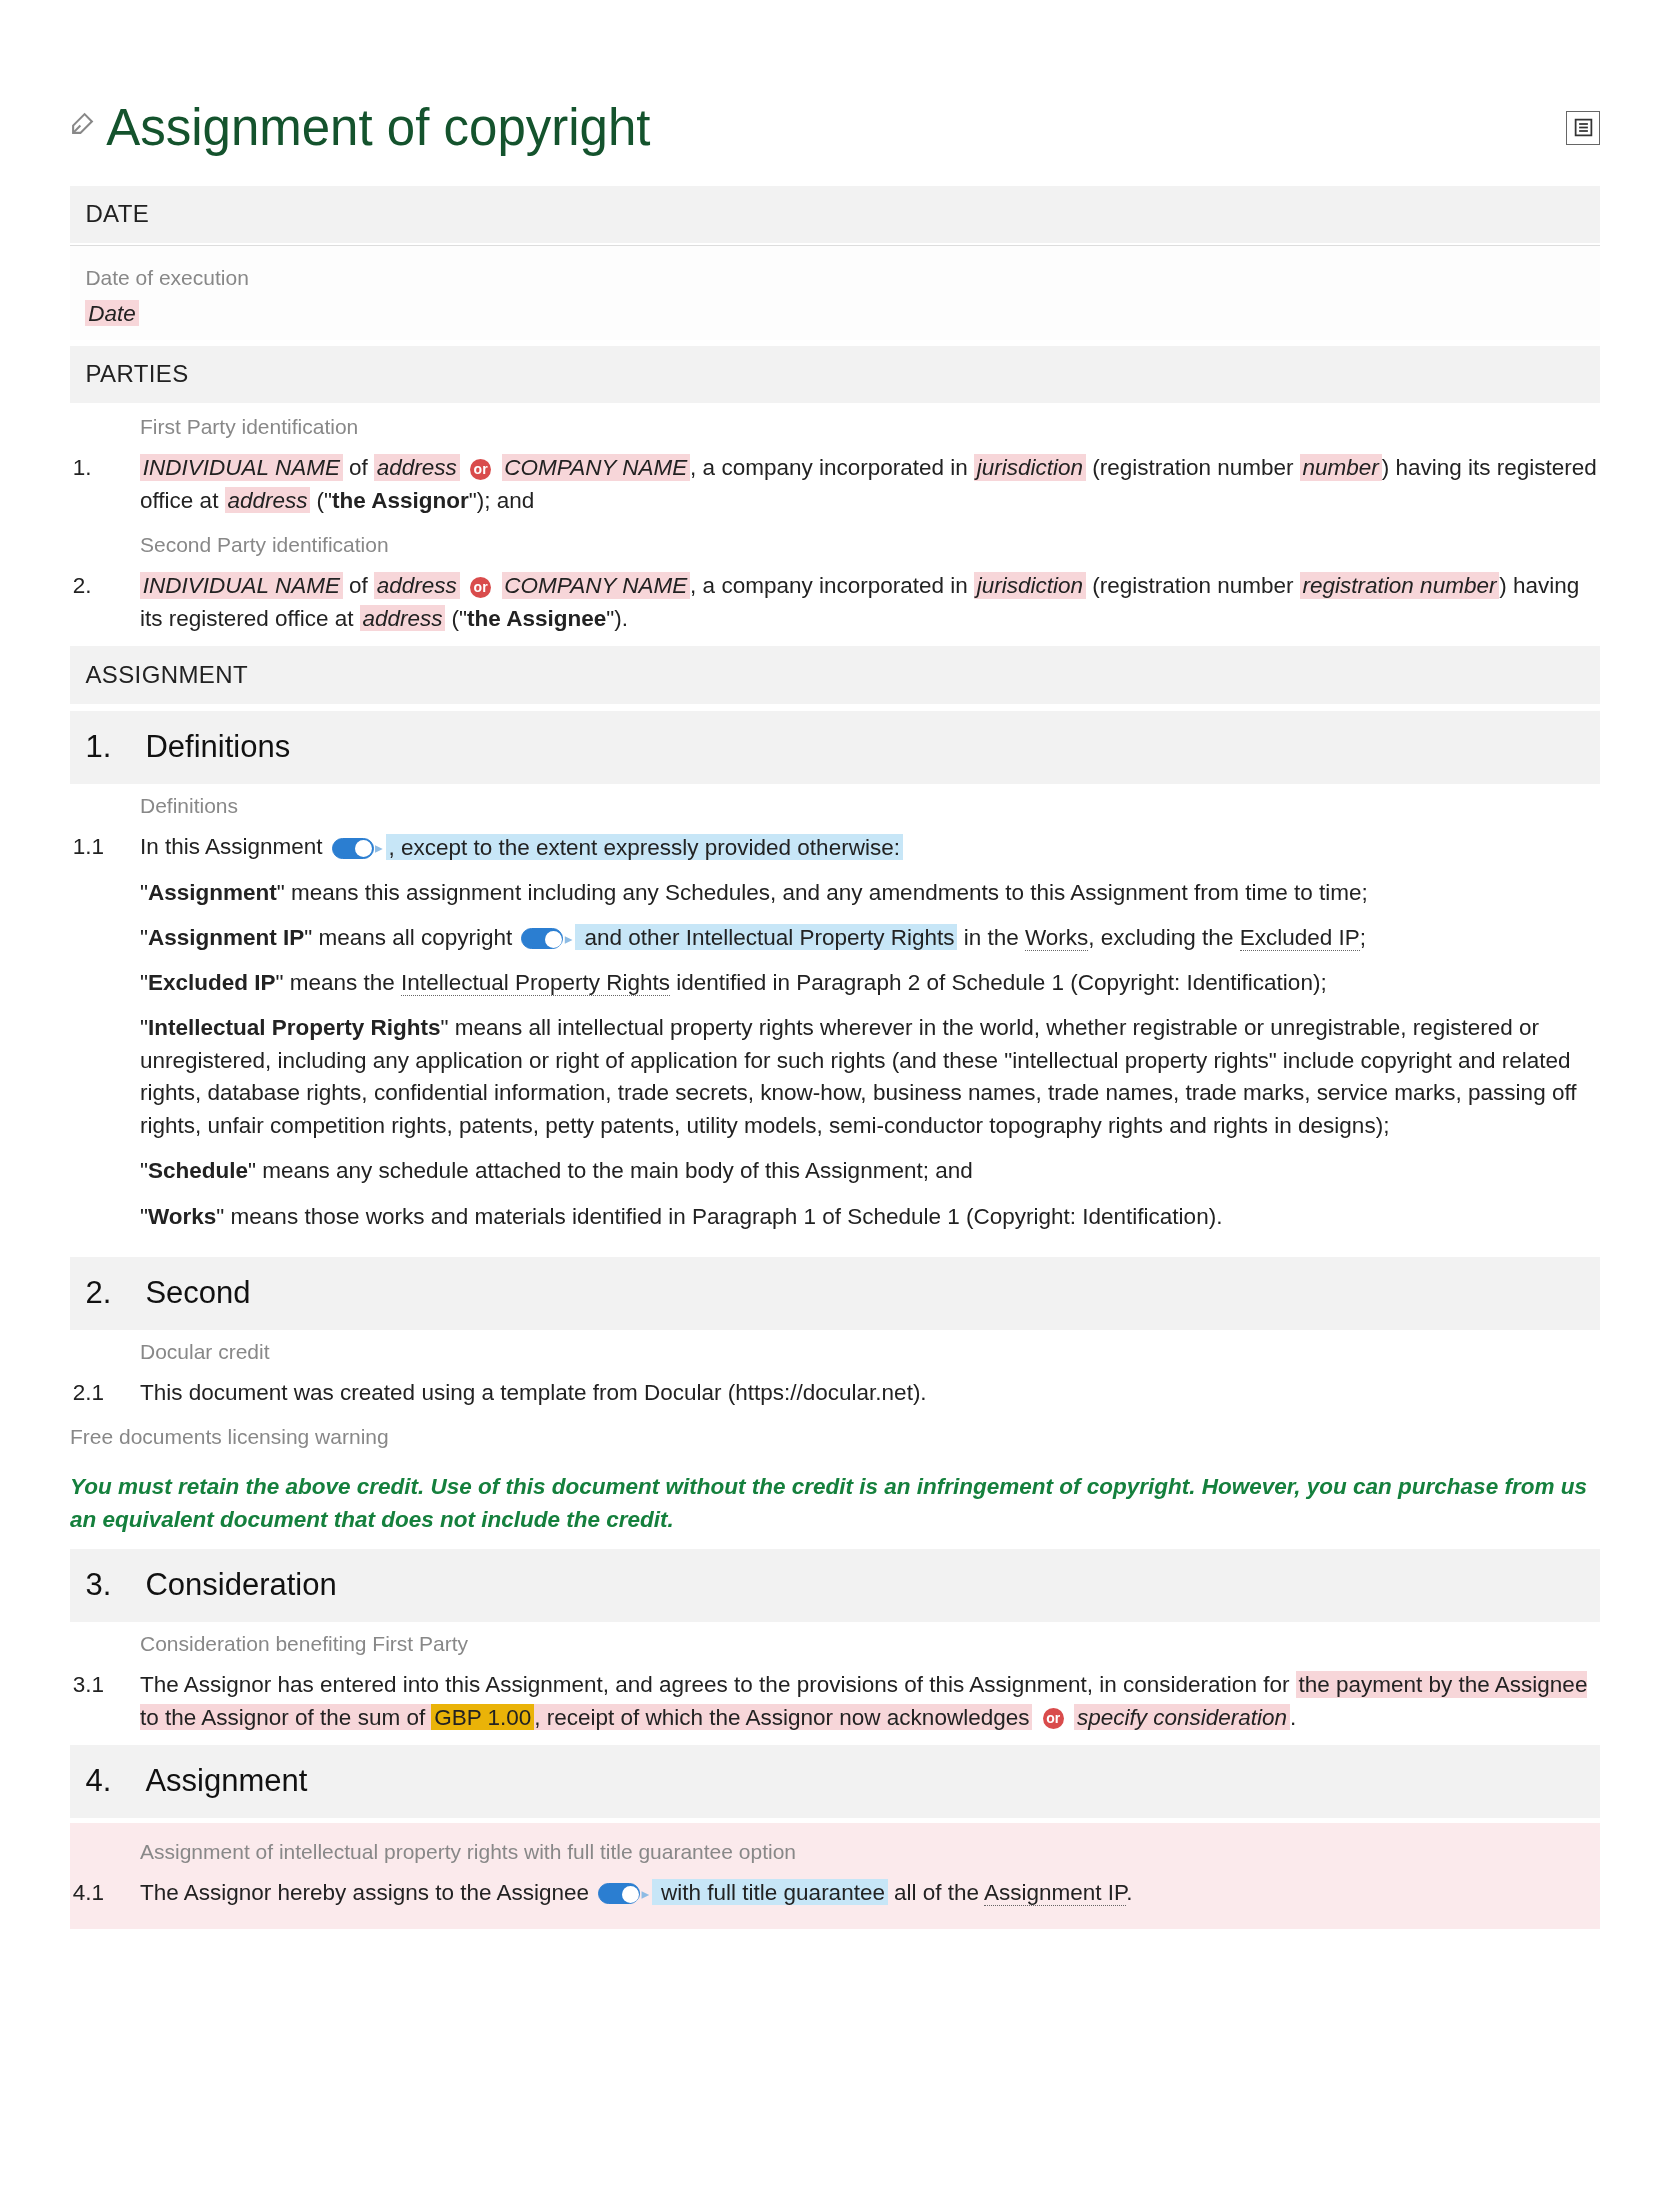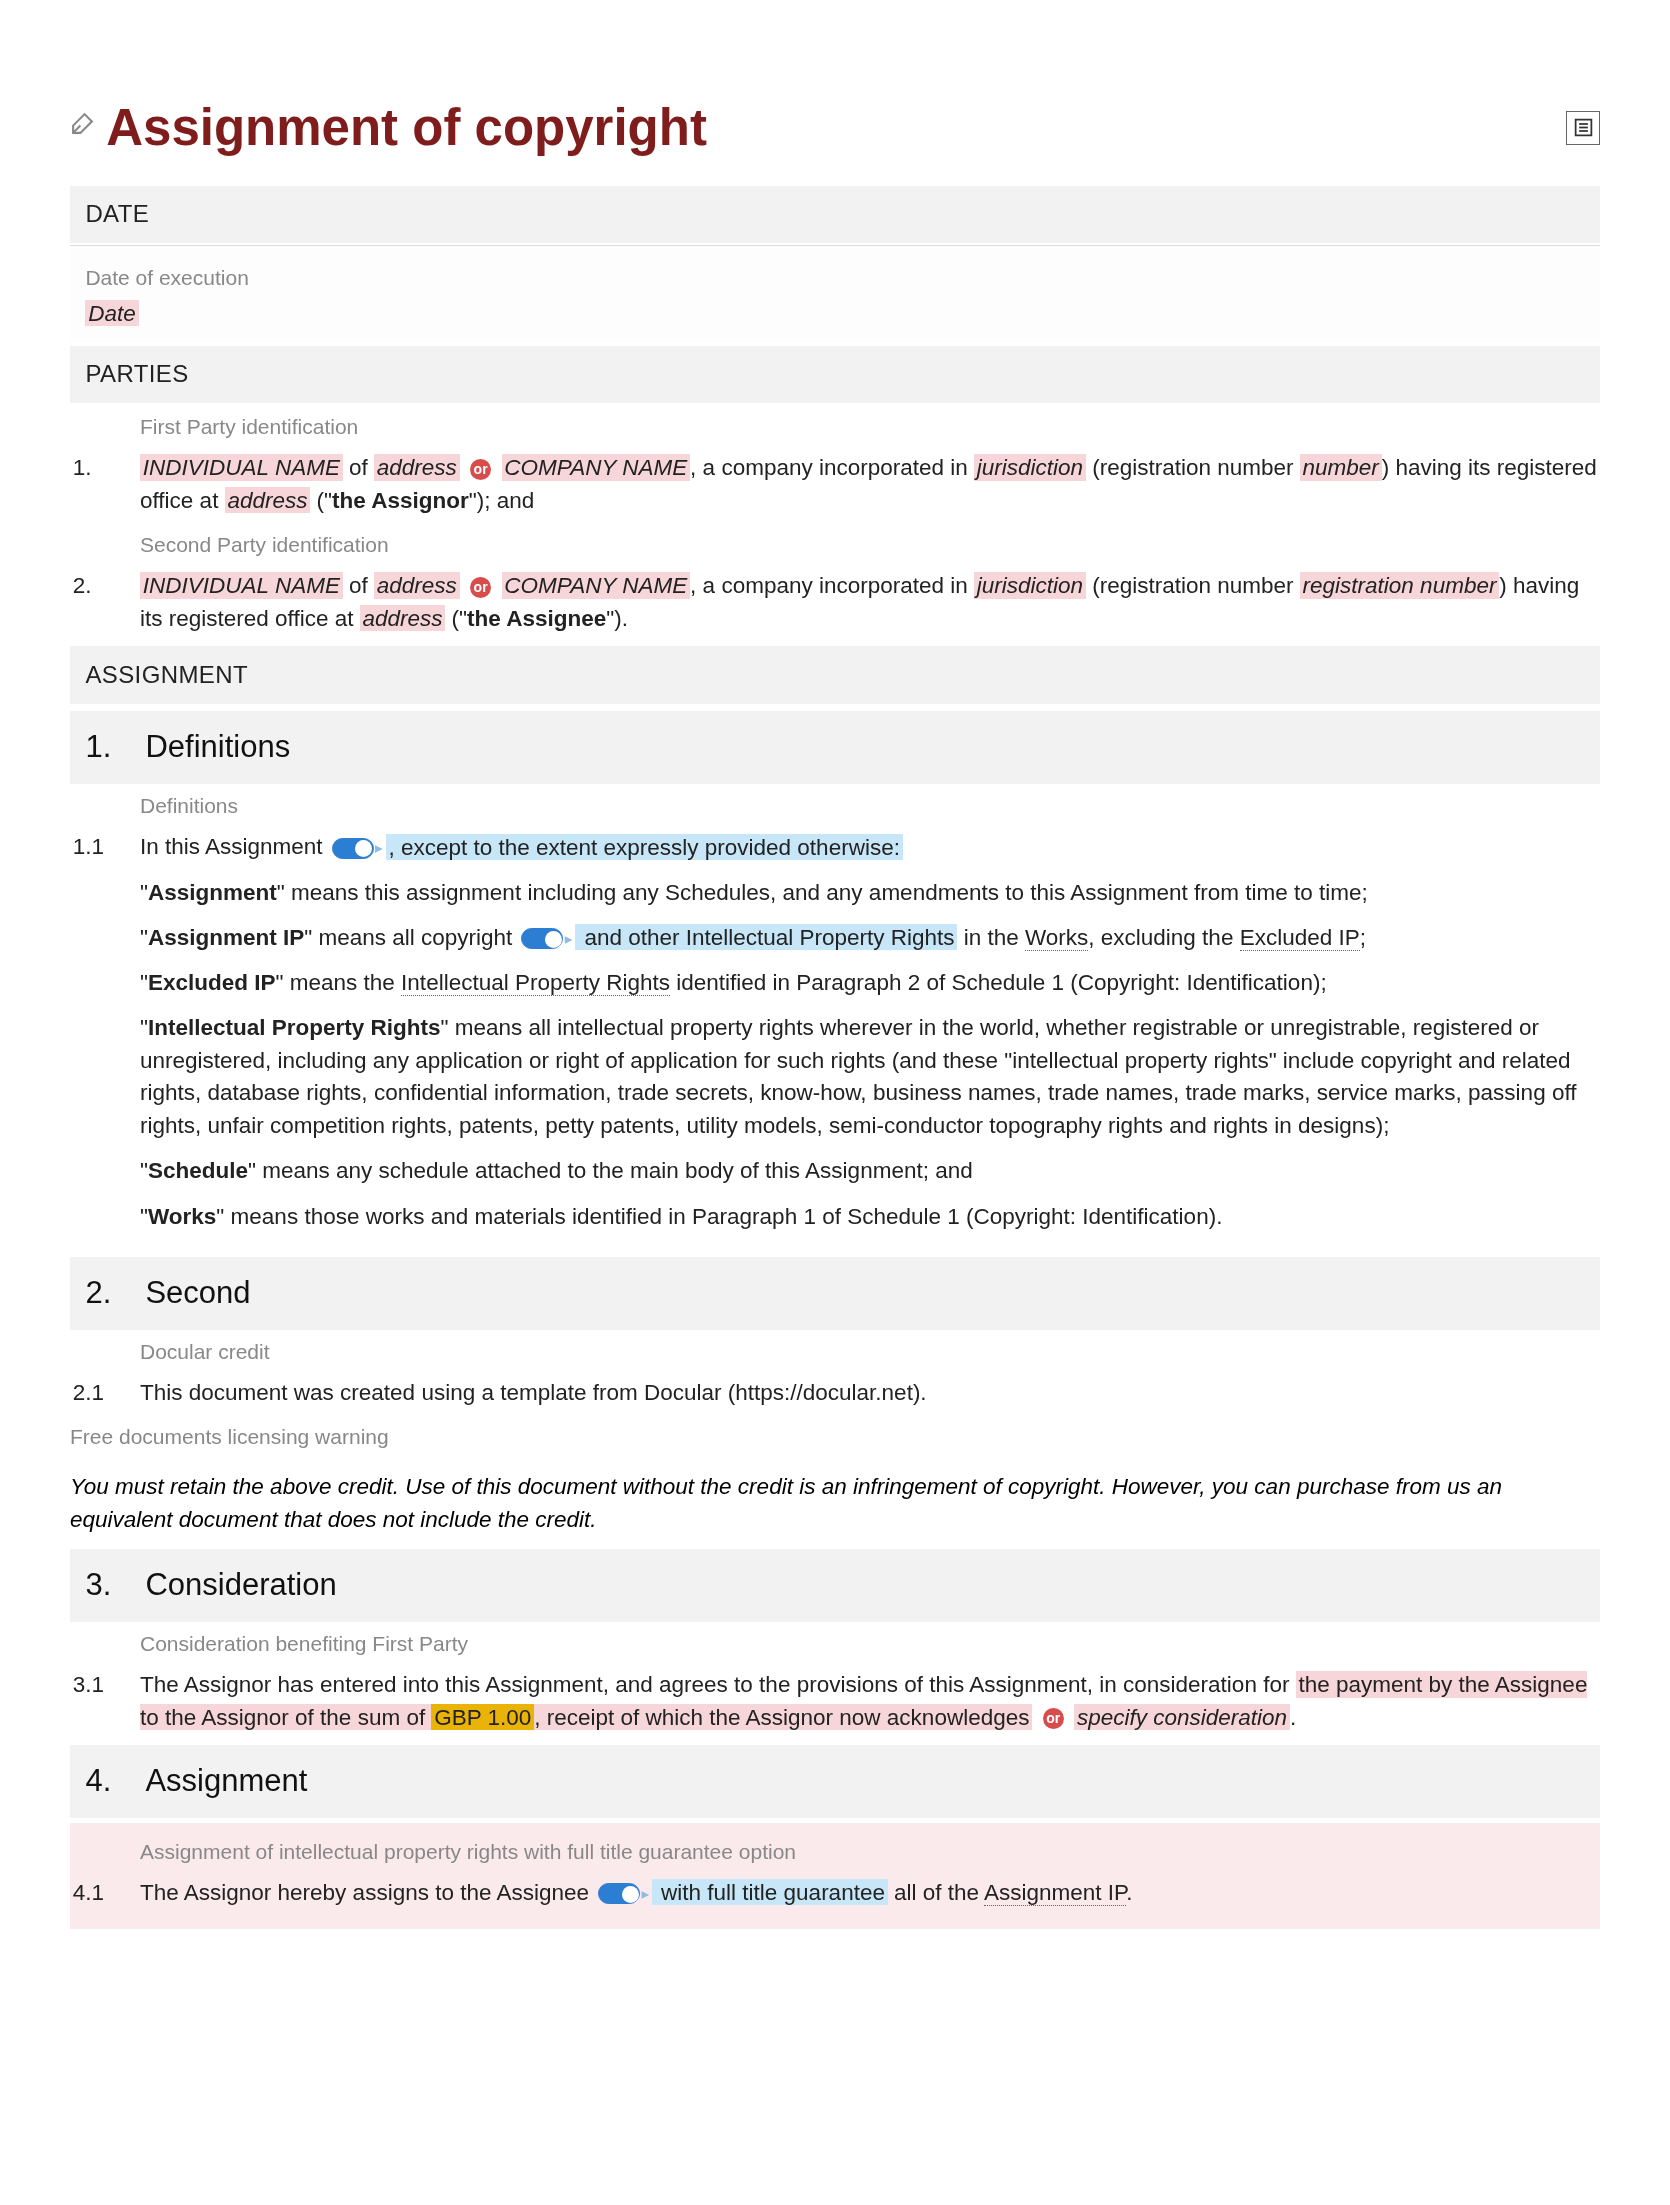--- a/index.html
+++ b/index.html
@@ -18,22 +18,22 @@
     justify-content: space-between;
     margin-bottom: 21px;
   }
   .title-left {
     display: flex;
     align-items: center;
     gap: 11.2px;
   }
   .title-left h1 {
     font-size: 51px;
-    font-weight: 700;
-    color: #7f1d1d;
+    font-weight: 400;
+    color: #14532d;
   }
   .toc-btn {
     width: 34px;
     height: 34px;
     border: 1.4px solid #666;
     background: #fff;
     display: flex;
     align-items: center;
     justify-content: center;
   }
@@ -147,22 +147,23 @@
   .def-block { margin-top: 12.6px; }
   .def-block p { margin-bottom: 12.6px; }
 
   .highlight-pink-block {
     background: #fbeaec;
     padding: 7px 0 14px 0;
     margin-top: 4.2px;
   }
   .credit-warning {
     font-style: italic;
-    color: #000000;
+    color: #15803d;
     padding: 14px 0 7px 0;
+    font-weight: bold;
   }
 
   strong.term { font-weight: bold; }
 </style>
 </head>
 <body>
 
 <div class="title-row">
   <div class="title-left">
     <span class="edit-icon">

